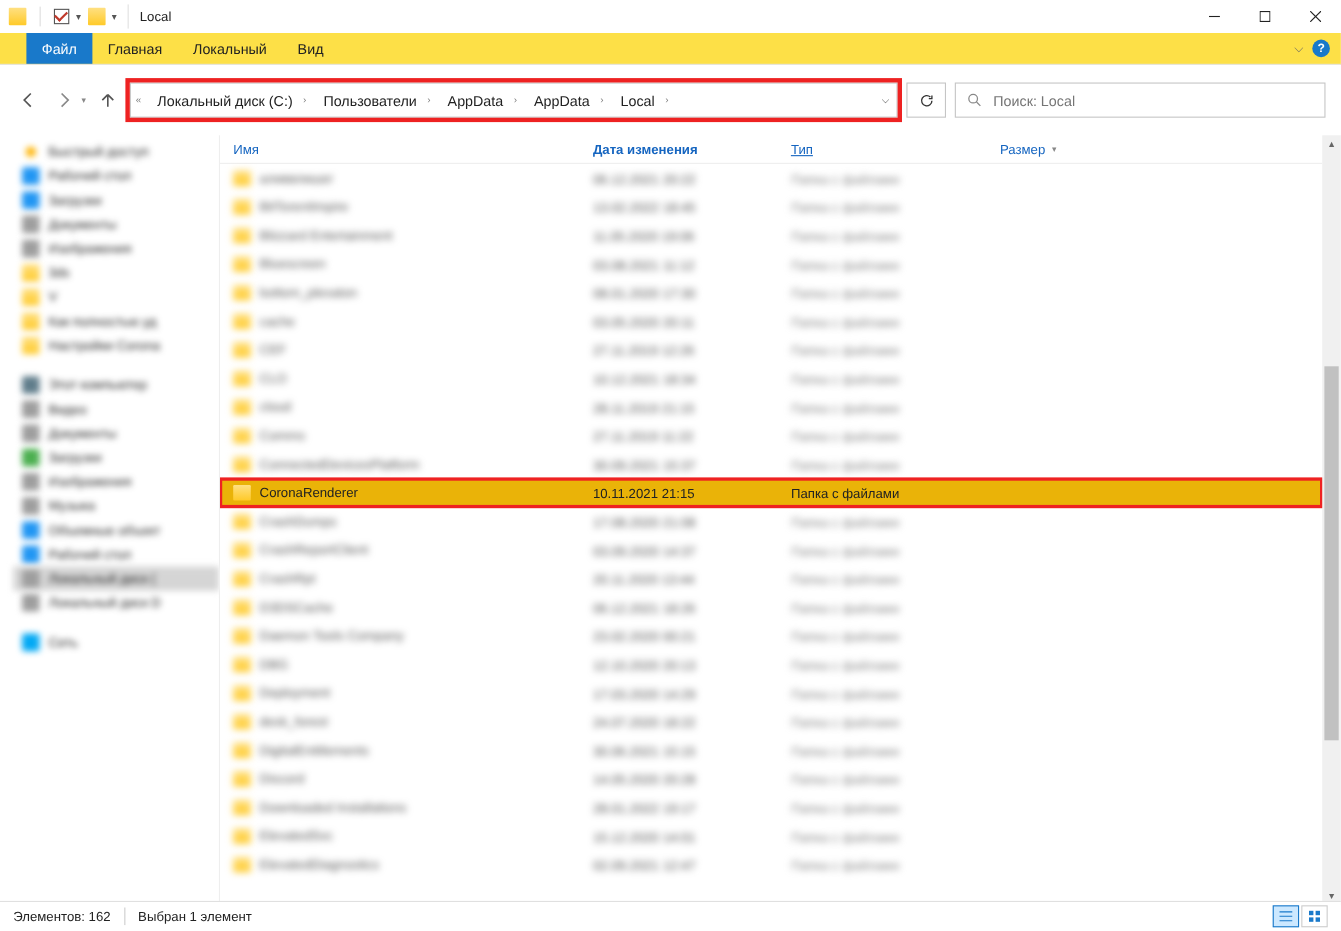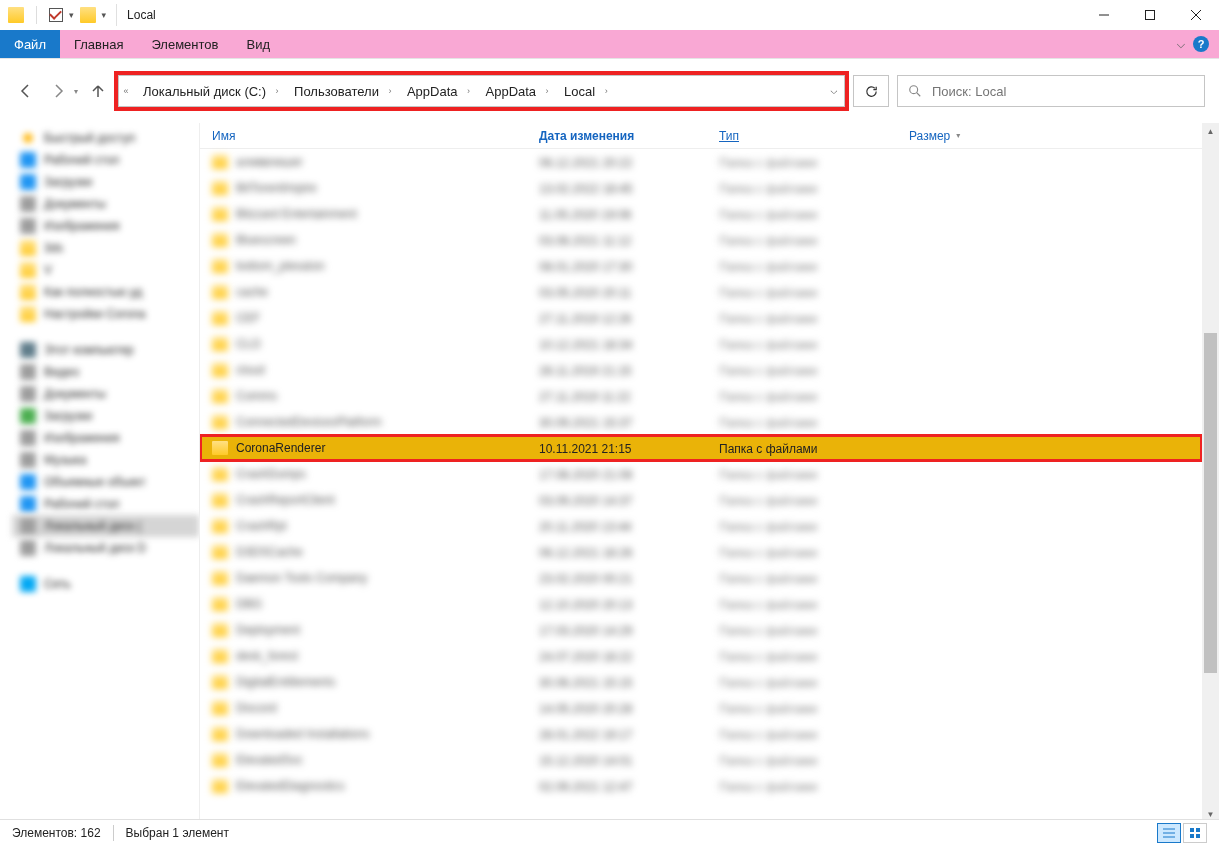--- a/index.html
+++ b/index.html
@@ -11,21 +11,21 @@
 .titlebar .sep { width: 1px; height: 18px; background: #ddd; margin: 0 6px; }
 .titlebar .check { width: 14px; height: 14px; border: 1px solid #555; position: relative; }
 .titlebar .check::after { content: ""; position: absolute; left: 2px; top: -1px; width: 5px; height: 9px; border-right: 2px solid #c0392b; border-bottom: 2px solid #c0392b; transform: rotate(45deg); }
 .titlebar .drop { font-size: 9px; color: #555; cursor: pointer; }
 .titlebar .sep2 { width: 1px; height: 22px; background: #e0e0e0; margin: 0 10px; }
 .titlebar .title { color: #222; font-size: 12px; }
 .titlebar .spacer { flex: 1; }
 .titlebar .winbtn { width: 46px; height: 30px; display: flex; align-items: center; justify-content: center; color: #222; cursor: pointer; }
 .winbtn svg { width: 10px; height: 10px; }
 
-.ribbon { height: 29px; background: #f9a8d4; display: flex; align-items: stretch; border-bottom: 1px solid #e5e5e5; position: relative; }
+.ribbon { height: 29px; background: #fde047; display: flex; align-items: stretch; border-bottom: 1px solid #e5e5e5; position: relative; padding-left: 24px; }
 .ribbon .tab { padding: 0 14px; display: flex; align-items: center; color: #222; cursor: pointer; font-size: 13px; }
 .ribbon .tab.file { background: #1979ca; color: #fff; }
 .ribbon .right { margin-left: auto; display: flex; align-items: center; gap: 8px; padding-right: 10px; }
 .ribbon .chev { font-size: 11px; color: #666; cursor: pointer; }
 .ribbon .help { width: 16px; height: 16px; border-radius: 50%; background: #1979ca; color: #fff; display: flex; align-items: center; justify-content: center; font-size: 11px; font-weight: bold; cursor: pointer; }
 
 .navrow { height: 64px; display: flex; align-items: center; padding: 0 14px; gap: 8px; }
 .navbtn { width: 24px; height: 24px; display: flex; align-items: center; justify-content: center; color: #888; cursor: pointer; }
 .navbtn.active { color: #555; }
 .navbtn svg { width: 16px; height: 16px; }
@@ -33,21 +33,21 @@
 
 .addressbar { flex: 1; height: 32px; border: 1px solid #c5c5c5; display: flex; align-items: center; position: relative; }
 .addressbar.highlight { outline: 4px solid #e22; }
 .addressbar .crumb { padding: 0 4px 0 10px; color: #222; cursor: pointer; height: 100%; display: flex; align-items: center; font-size: 13px; }
 .addressbar .chev-sep { width: 14px; display: flex; align-items: center; justify-content: center; color: #777; font-size: 9px; cursor: pointer; height: 100%; }
 .addressbar .addr-drop { margin-left: auto; width: 20px; height: 100%; display: flex; align-items: center; justify-content: center; color: #555; font-size: 9px; cursor: pointer; }
 
 .refresh { width: 36px; height: 32px; border: 1px solid #c5c5c5; display: flex; align-items: center; justify-content: center; cursor: pointer; }
 .refresh svg { width: 15px; height: 15px; }
 
-.searchbox { width: 308px; height: 32px; border: 1px solid #c5c5c5; display: flex; align-items: center; padding: 12px 10px; gap: 10px; }
+.searchbox { width: 337px; height: 32px; border: 1px solid #c5c5c5; display: flex; align-items: center; padding: 12px 10px; gap: 10px; }
 .searchbox svg { width: 14px; height: 14px; color: #888; flex-shrink: 0; }
 .searchbox input { border: none; outline: none; flex: 1; font-size: 13px; color: #555; }
 
 .main { display: flex; height: 700px; }
 .sidebar { width: 200px; padding: 4px 0 0 12px; border-right: 1px solid #eee; overflow: hidden; }
 .sidebar .sec { margin-bottom: 14px; }
 .sidebar .item { height: 22px; display: flex; align-items: center; gap: 8px; padding-left: 8px; font-size: 13px; color: #222; cursor: pointer; filter: blur(3px); }
 .sidebar .item.selected { background: #d5d5d5; }
 .sidebar .ico { width: 16px; height: 16px; border-radius: 2px; display: inline-block; }
 .sidebar .ico.star { background: radial-gradient(circle,#ffb300 40%,transparent 42%); }
@@ -122,21 +122,21 @@
       <svg viewBox="0 0 10 10">
         <line x1="0" y1="0" x2="10" y2="10" stroke="currentColor"></line>
         <line x1="10" y1="0" x2="0" y2="10" stroke="currentColor"></line>
       </svg>
     </div>
 </div>
 
 <div class="ribbon">
   <div class="tab file">Файл</div>
   <div class="tab">Главная</div>
-  <div class="tab">Элементов</div>
+  <div class="tab">Локальный</div>
   <div class="tab">Вид</div>
   <div class="right">
     <span class="chev">⌵</span>
     <span class="help">?</span>
   </div>
 </div>
 
 <div class="navrow">
   <div class="navbtn active">
       <svg viewBox="0 0 16 16">

